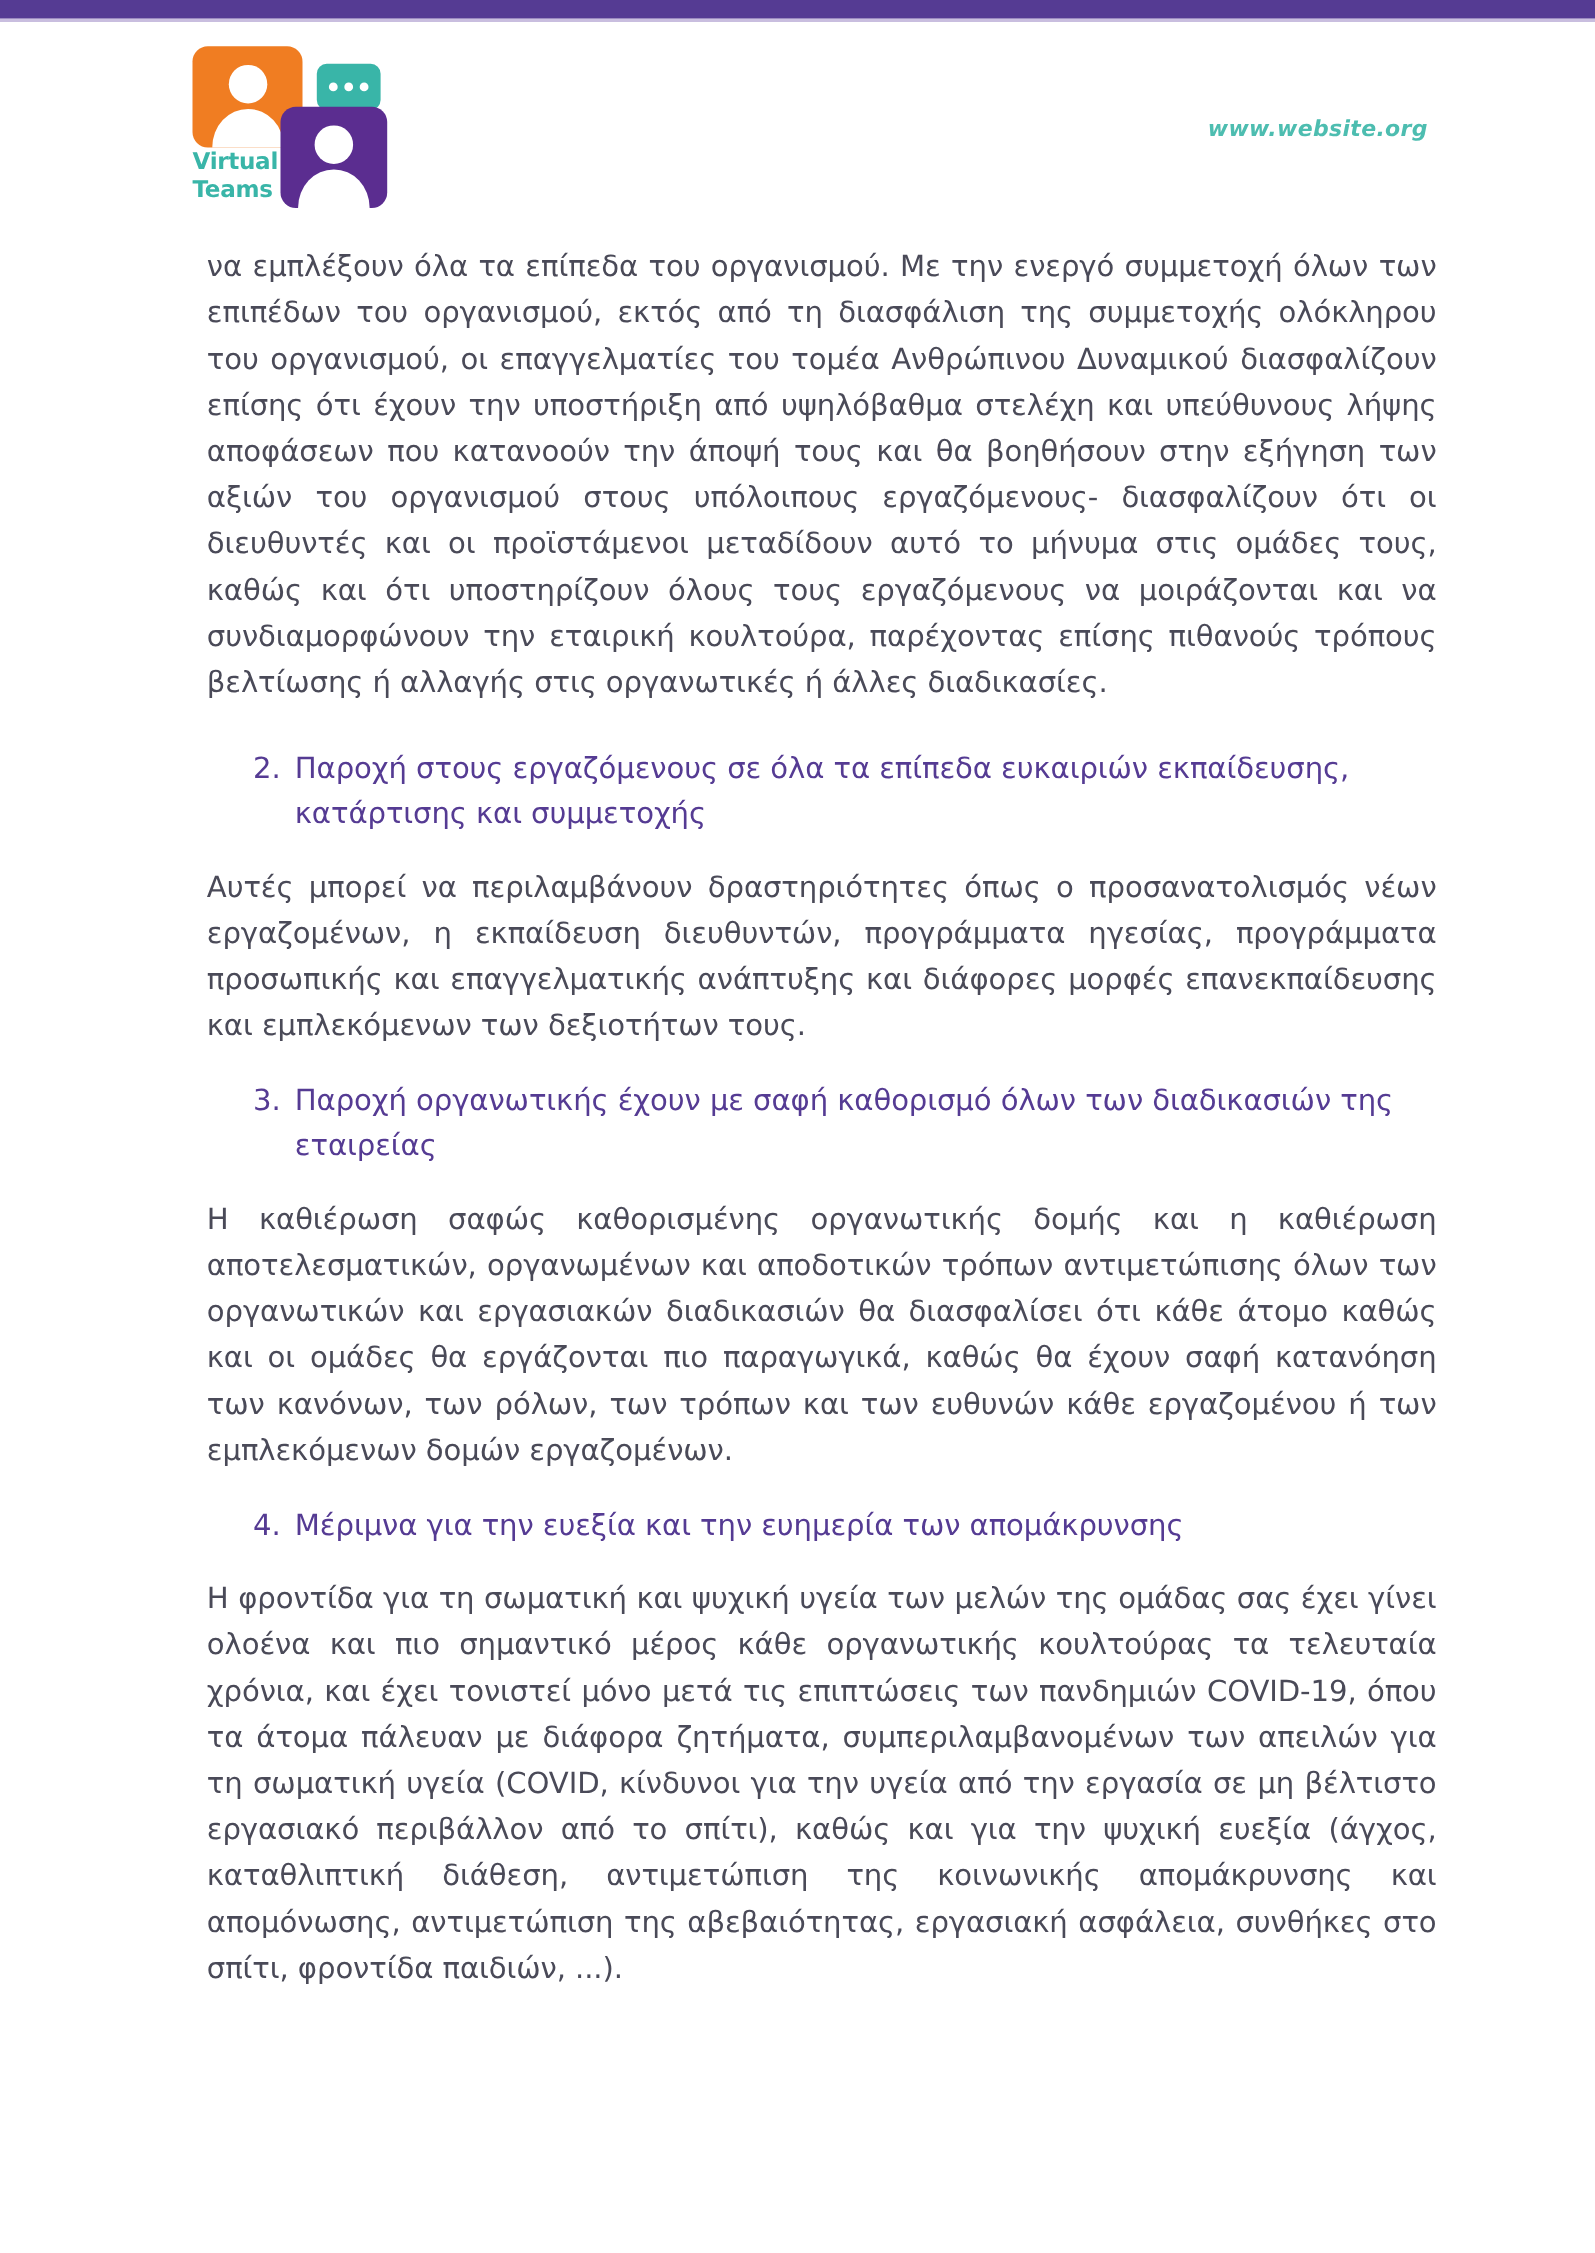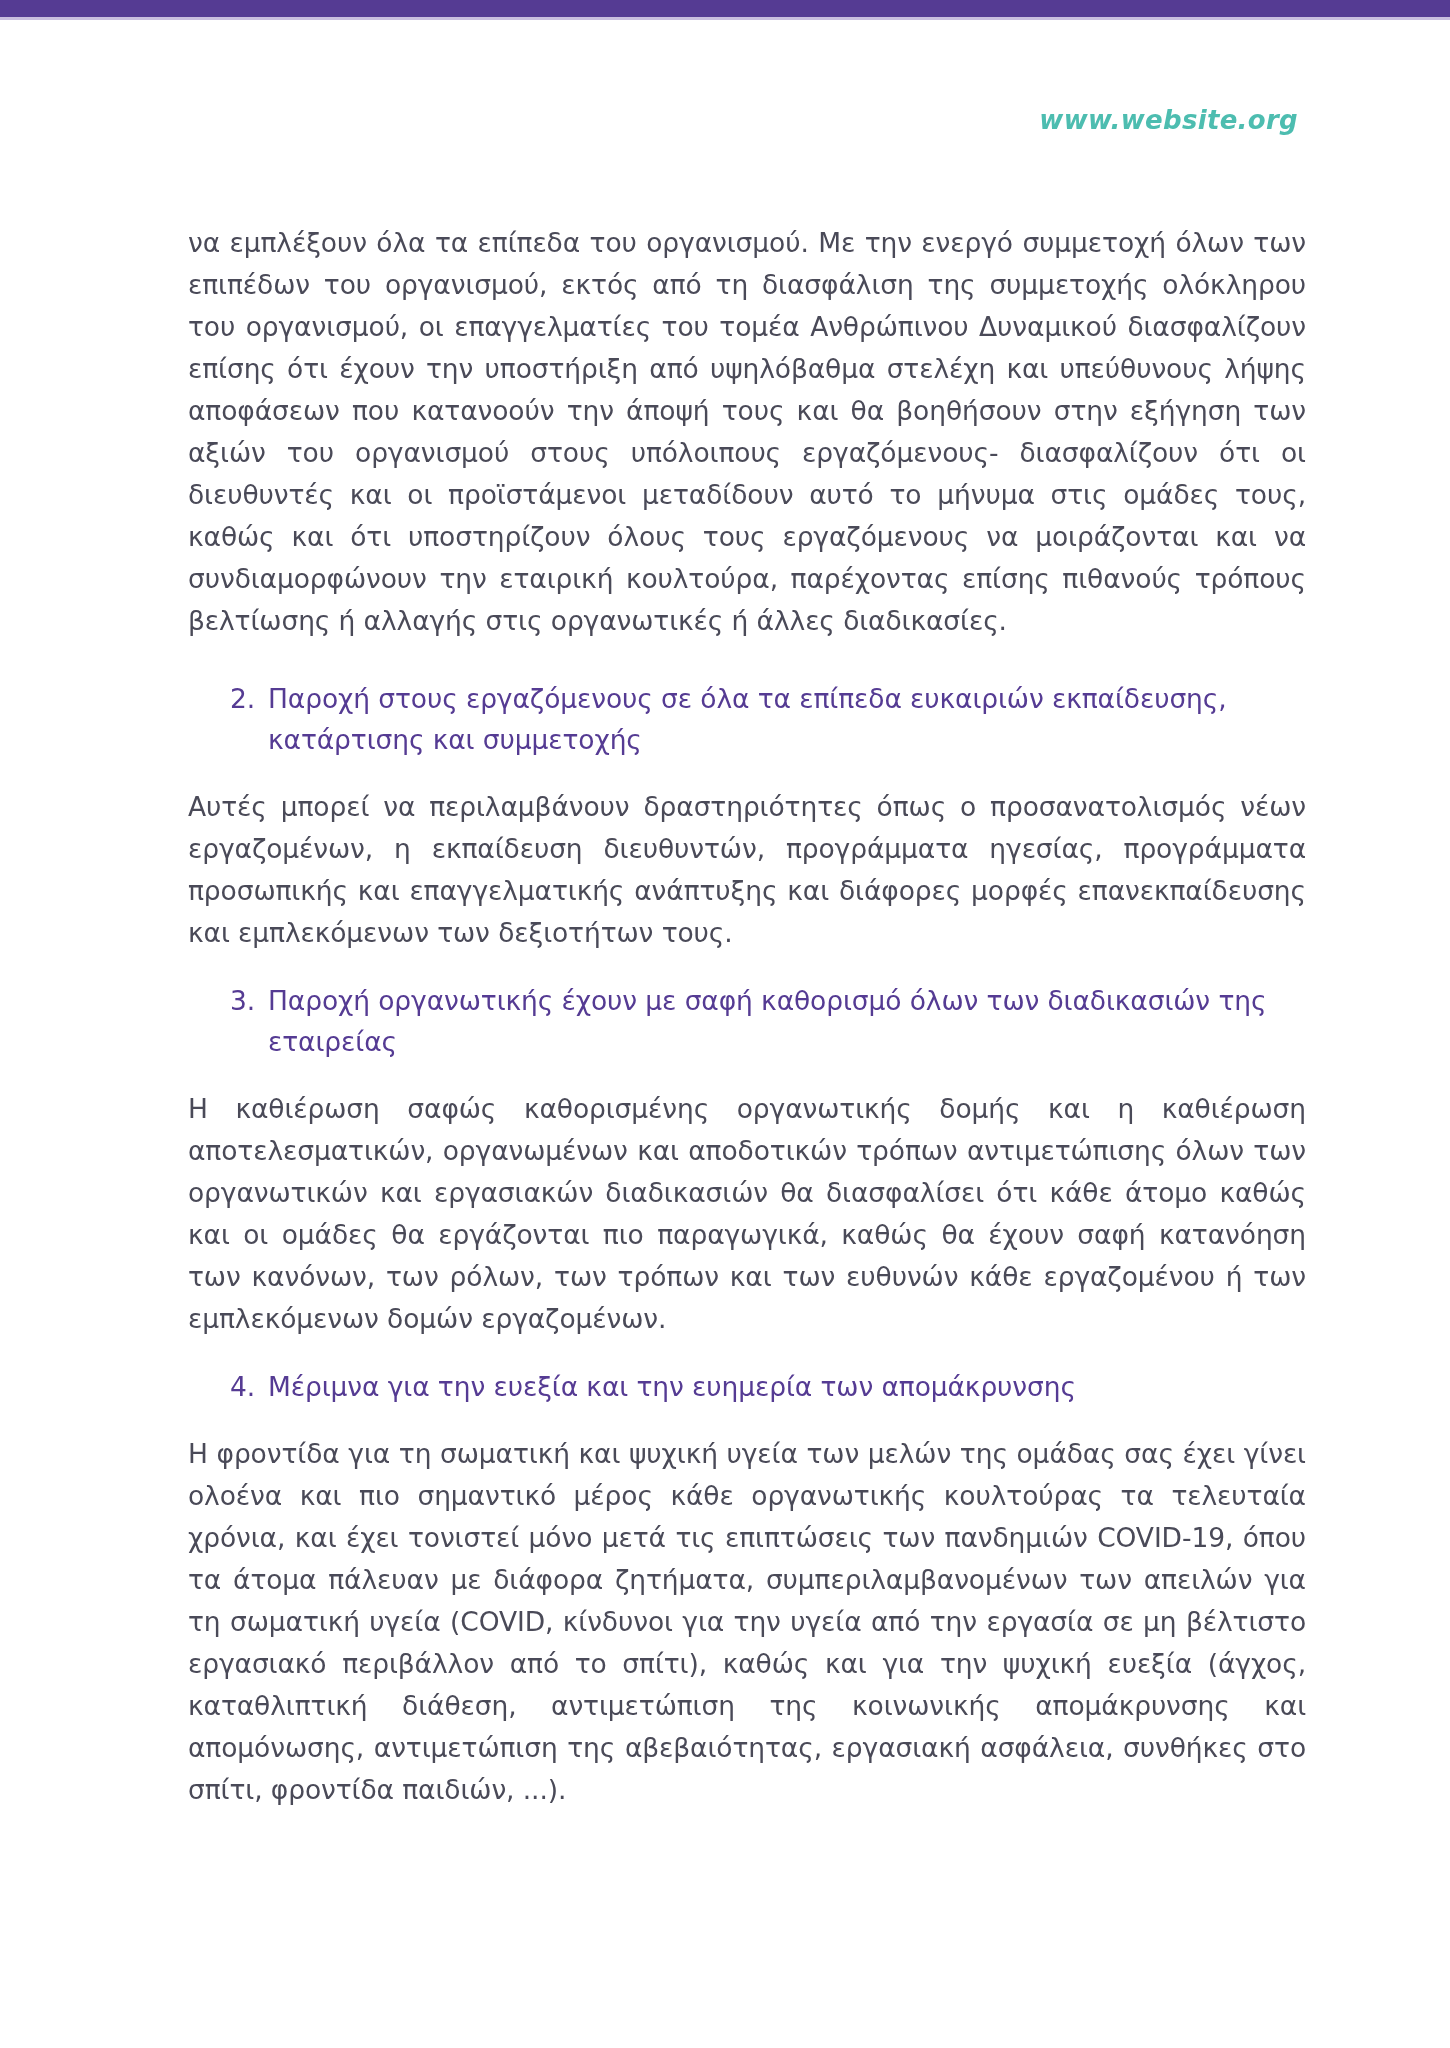--- a/index.html
+++ b/index.html
@@ -123,21 +123,21 @@
   }
 
   .site-url {
     position: absolute;
     right: 152px;
     top: 85px;
     color: #4dbdb0;
     font-family: "DejaVu Sans", sans-serif;
     font-weight: bold;
     font-style: italic;
-    font-size: 26px;
+    font-size: 20px;
     letter-spacing: 0.3px;
   }
 
   
   .content {
     position: absolute;
     left: 172px;
     top: 222px;
     width: 1118px;
     margin-left: 16px;
@@ -182,20 +182,45 @@
   }
 </style>
 </head>
 <body>
 
 <div class="top-bar"></div>
 <div class="top-bar-shadow"></div>
 
 <div class="header">
 
+  <div class="logo-wrap">
+
+    <div class="logo-card-orange">
+      <span class="avatar-head oc-head"></span>
+      <span class="avatar-body oc-body"></span>
+    </div>
+
+    <div class="chat-bubble">
+      <span class="chat-dots">
+        <i></i>
+          <i></i>
+          <i></i>
+      </span>
+    </div>
+
+    <div class="logo-card-purple">
+      <span class="avatar-head pc-head"></span>
+      <span class="avatar-body pc-body"></span>
+    </div>
+
+    <div class="logo-text">
+      <div>Virtual</div>
+      <div>Teams</div>
+    </div>
+  </div>
 
   <div class="site-url">www.website.org</div>
 </div>
 
 <div class="content">
 
   <p class="body-text">να εμπλέξουν όλα τα επίπεδα του οργανισμού. Με την ενεργό συμμετοχή όλων των επιπέδων του οργανισμού, εκτός από τη διασφάλιση της συμμετοχής ολόκληρου του οργανισμού, οι επαγγελματίες του τομέα Ανθρώπινου Δυναμικού διασφαλίζουν επίσης ότι έχουν την υποστήριξη από υψηλόβαθμα στελέχη και υπεύθυνους λήψης αποφάσεων που κατανοούν την άποψή τους και θα βοηθήσουν στην εξήγηση των αξιών του οργανισμού στους υπόλοιπους εργαζόμενους- διασφαλίζουν ότι οι διευθυντές και οι προϊστάμενοι μεταδίδουν αυτό το μήνυμα στις ομάδες τους, καθώς και ότι υποστηρίζουν όλους τους εργαζόμενους να μοιράζονται και να συνδιαμορφώνουν την εταιρική κουλτούρα, παρέχοντας επίσης πιθανούς τρόπους βελτίωσης ή αλλαγής στις οργανωτικές ή άλλες διαδικασίες.</p>
 
   <div class="spacer-md"></div>
 

